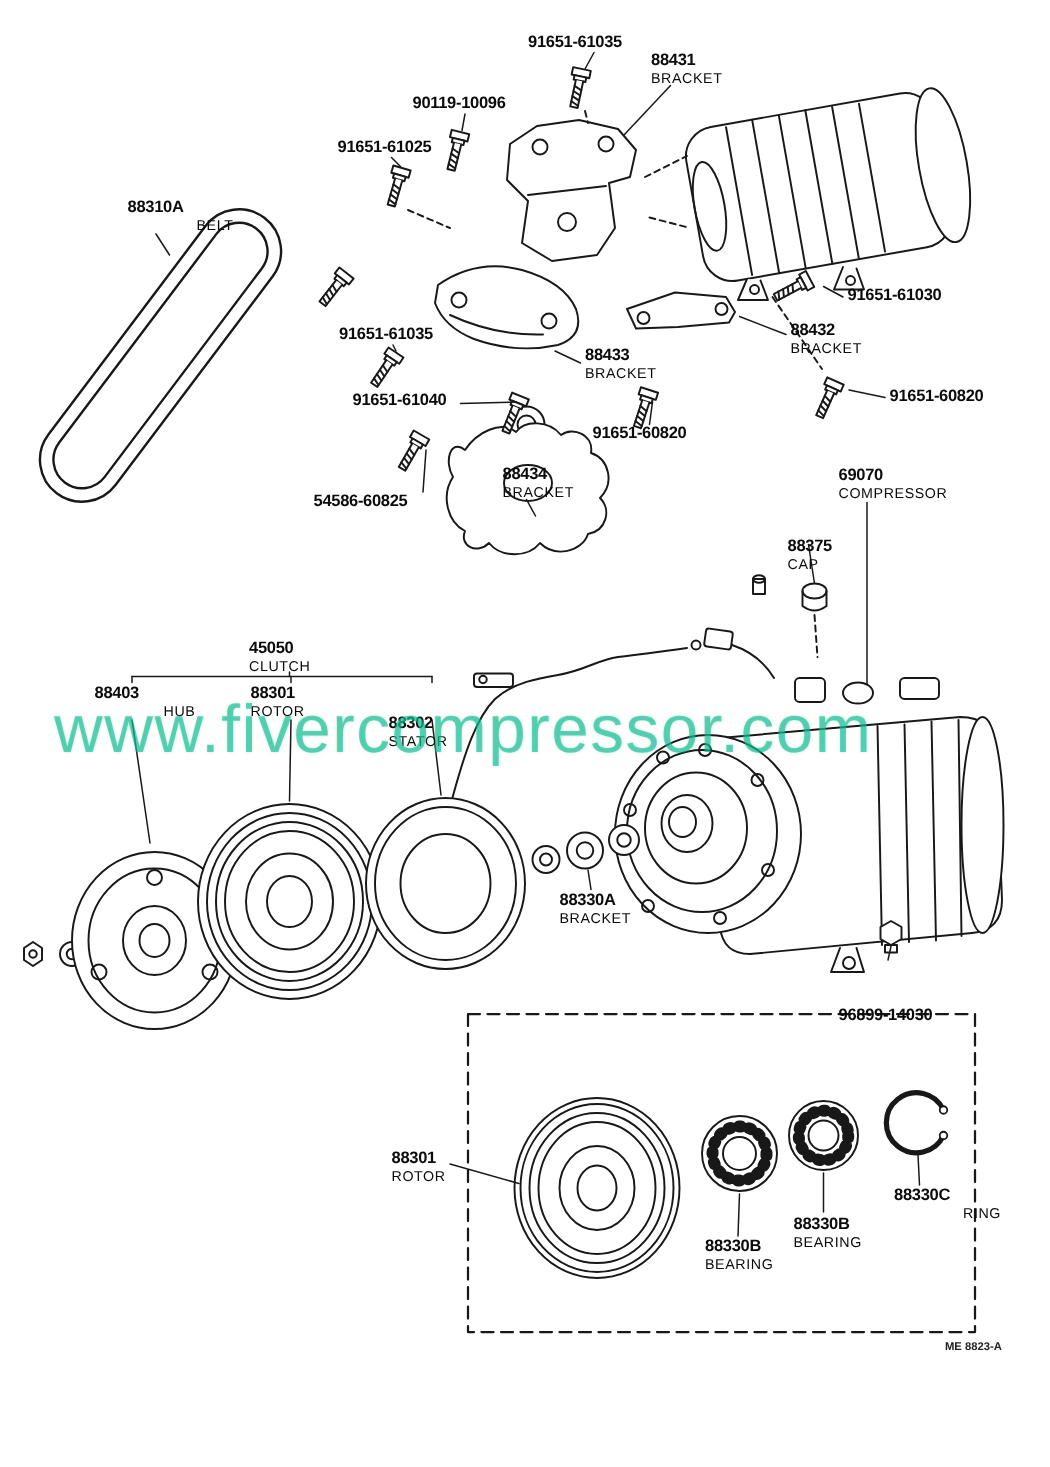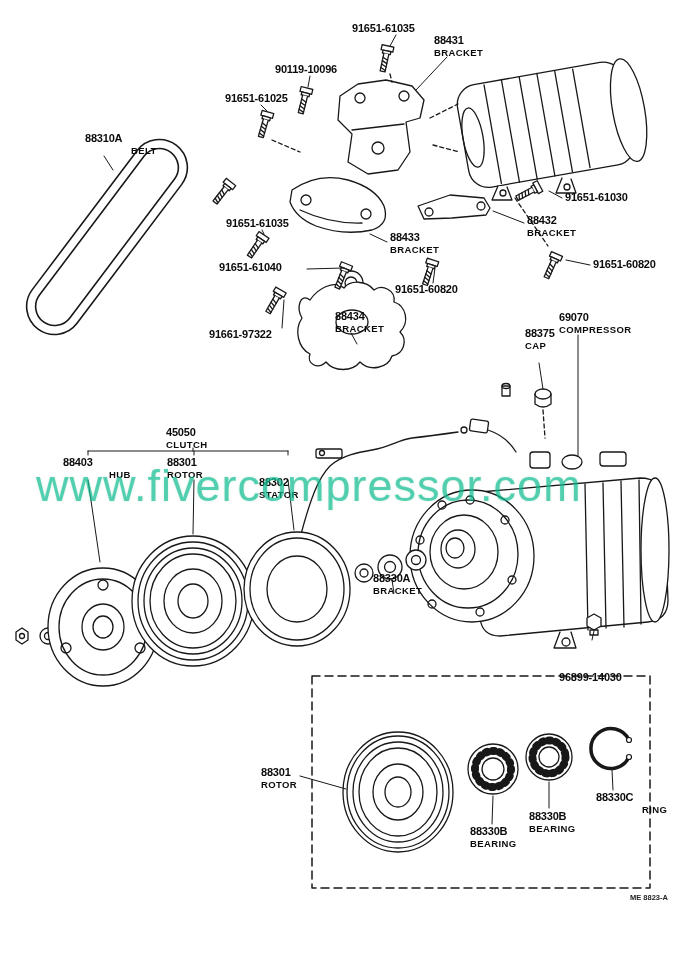--- a/index.html
+++ b/index.html
@@ -6,21 +6,21 @@
   html,body { background:#ffffff; }
   .page {
     position:relative; width:700px; height:978px; background:#ffffff;
     font-family:"Liberation Sans", sans-serif; overflow:hidden;
   }
   svg.art { position:absolute; left:0; top:0; z-index:1; }
   .lbl {
     position:absolute; z-index:3; color:#0b0b0b; font-weight:700;
     font-size:11px; line-height:11px; white-space:nowrap; letter-spacing:-0.2px;
   }
-  .lbl .sub { display:block; font-size:9.5px; letter-spacing:.4px; margin-top:1px; font-weight:700; }
+  .lbl .sub { display:block; font-size:9.5px; letter-spacing:.4px; margin-top:1px; font-weight:400; }
   .sub.ind { margin-left:6px;padding-left:40px; }
   .watermark {
     position:absolute; left:36px; top:460px; z-index:5; white-space:nowrap;
     font-size:45px; letter-spacing:1px; font-weight:400;
     color:rgba(0,185,150,0.60); text-shadow:0 0 2px rgba(90,200,120,0.35);
   }
   .doccode { position:absolute; left:630px; top:893px; z-index:3; font-size:7.5px; font-weight:700; color:#222; }
 </style>
 </head>
 <body>
@@ -291,47 +291,47 @@
 
   <div class="lbl" style="left:226px;top:218px">
     <span>91651-61035</span>
   </div>
 
   <div class="lbl" style="left:390px;top:232px">
     <span>88433</span>
     <span class="sub">BRACKET</span>
   </div>
 
-  <div class="lbl" style="left:219px;top:262px">
+  <div class="lbl" style="left:235px;top:262px">
     <span>91651-61040</span>
   </div>
 
   <div class="lbl" style="left:593px;top:259px">
     <span>91651-60820</span>
   </div>
 
   <div class="lbl" style="left:395px;top:284px">
     <span>91651-60820</span>
   </div>
 
   <div class="lbl" style="left:209px;top:329px">
-    <span>91661-97322</span>
+    <span>54586-60825</span>
   </div>
 
   <div class="lbl" style="left:335px;top:311px">
     <span>88434</span>
     <span class="sub">BRACKET</span>
   </div>
 
   <div class="lbl" style="left:559px;top:312px">
     <span>69070</span>
     <span class="sub">COMPRESSOR</span>
   </div>
 
-  <div class="lbl" style="left:525px;top:328px">
+  <div class="lbl" style="left:525px;top:359px">
     <span>88375</span>
     <span class="sub">CAP</span>
   </div>
 
   <div class="lbl" style="left:166px;top:427px">
     <span>45050</span>
     <span class="sub">CLUTCH</span>
   </div>
 
   <div class="lbl" style="left:63px;top:457px">
@@ -342,21 +342,21 @@
   <div class="lbl" style="left:167px;top:457px">
     <span>88301</span>
     <span class="sub">ROTOR</span>
   </div>
 
   <div class="lbl" style="left:259px;top:477px">
     <span>88302</span>
     <span class="sub">STATOR</span>
   </div>
 
-  <div class="lbl" style="left:373px;top:573px">
+  <div class="lbl" style="left:373px;top:595px">
     <span>88330A</span>
     <span class="sub">BRACKET</span>
   </div>
 
   <div class="lbl" style="left:559px;top:672px">
     <span>96899-14030</span>
   </div>
 
   <div class="lbl" style="left:261px;top:767px">
     <span>88301</span>

